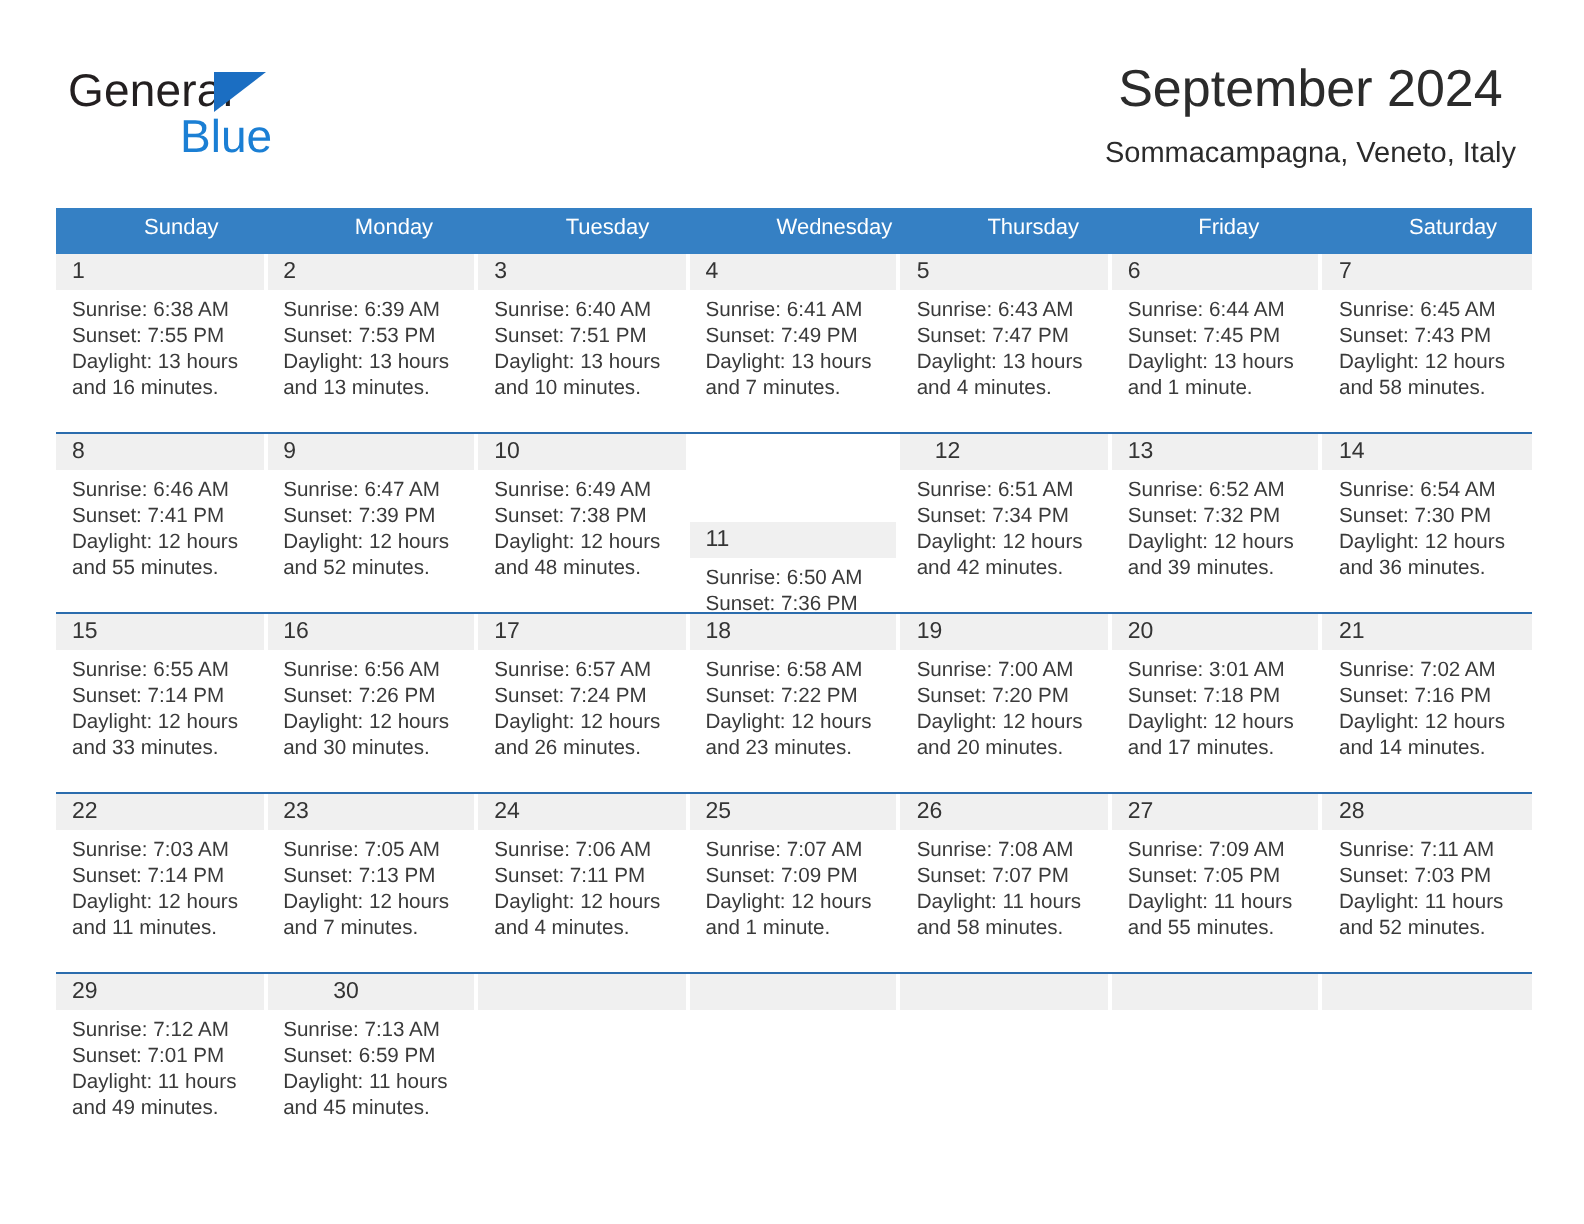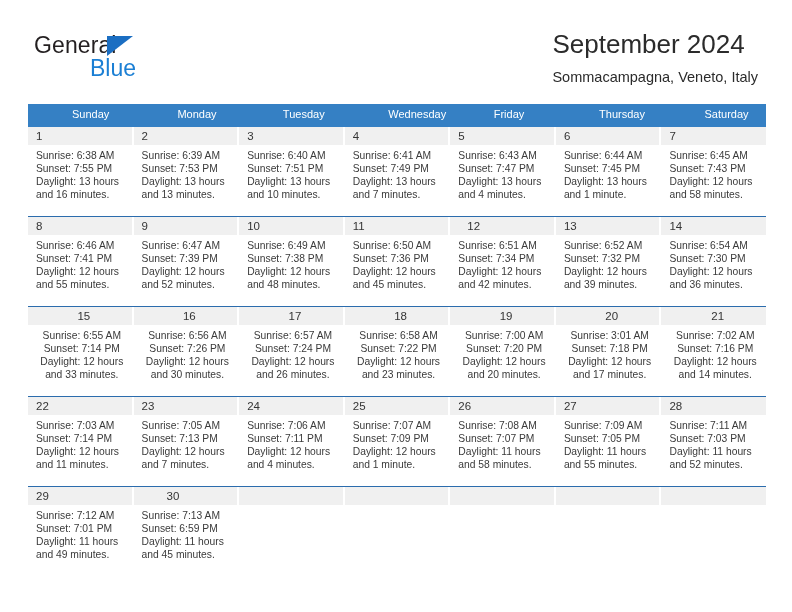--- a/index.html
+++ b/index.html
@@ -57,21 +57,21 @@
     top: 23px;
     font-size: 23px;
     color: #1b7fd4;
     font-family: "Liberation Sans", sans-serif;
   }
 
   .title-block {
     position: absolute;
     right: 36px;
     top: 30px;
-    text-align: left;
+    text-align: center;
   }
   .cal-title {
     font-size: 26px;
     color: #2b2b2b;
     line-height: 1.15;
     white-space: nowrap;
   }
   .cal-subtitle {
     margin-top: 9px;
     font-size: 14.5px;
@@ -163,22 +163,22 @@
 
   </div>
 
   <div class="calendar">
 
     <div class="dow-row" style="background: rgb(53, 128, 196);">
       <div class="dow">Sunday</div>
       <div class="dow">Monday</div>
       <div class="dow">Tuesday</div>
       <div class="dow">Wednesday</div>
+      <div class="dow">Thursday</div>
       <div class="dow">Friday</div>
-      <div class="dow">Thursday</div>
       <div class="dow">Saturday</div>
     </div>
 
     <div id="weeks-container">
         <div class="week" style="border-top-color: rgb(43, 108, 173);">
           <div class="cell">
             <div class="daynum" style="background: rgb(240, 240, 240);">1</div>
             <div class="info">
               <div>Sunrise: 6:38 AM</div>
               <div>Sunset: 7:55 PM</div>
@@ -263,21 +263,21 @@
           <div class="cell">
             <div class="daynum" style="background: rgb(240, 240, 240);">10</div>
             <div class="info">
               <div>Sunrise: 6:49 AM</div>
               <div>Sunset: 7:38 PM</div>
               <div>Daylight: 12 hours</div>
               <div>and 48 minutes.</div>
             </div>
           </div>
           <div class="cell">
-            <div class="daynum" style="background: rgb(240, 240, 240);">11</div>
+            <div class="daynum" style="background: rgb(240, 240, 240); margin-top: 44px;">11</div>
             <div class="info">
               <div>Sunrise: 6:50 AM</div>
               <div>Sunset: 7:36 PM</div>
               <div>Daylight: 12 hours</div>
               <div>and 45 minutes.</div>
             </div>
           </div>
           <div class="cell">
             <div class="daynum" style="background: rgb(240, 240, 240); padding-left: 17px;">12</div>
             <div class="info">
@@ -299,21 +299,21 @@
           <div class="cell">
             <div class="daynum" style="background: rgb(240, 240, 240);">14</div>
             <div class="info">
               <div>Sunrise: 6:54 AM</div>
               <div>Sunset: 7:30 PM</div>
               <div>Daylight: 12 hours</div>
               <div>and 36 minutes.</div>
             </div>
           </div>
         </div>
-        <div class="week" style="border-top-color: rgb(43, 108, 173); text-align: center;">
+        <div class="week" style="border-top-color: rgb(43, 108, 173);">
           <div class="cell">
             <div class="daynum" style="background: rgb(240, 240, 240);">15</div>
             <div class="info">
               <div>Sunrise: 6:55 AM</div>
               <div>Sunset: 7:14 PM</div>
               <div>Daylight: 12 hours</div>
               <div>and 33 minutes.</div>
             </div>
           </div>
           <div class="cell">

